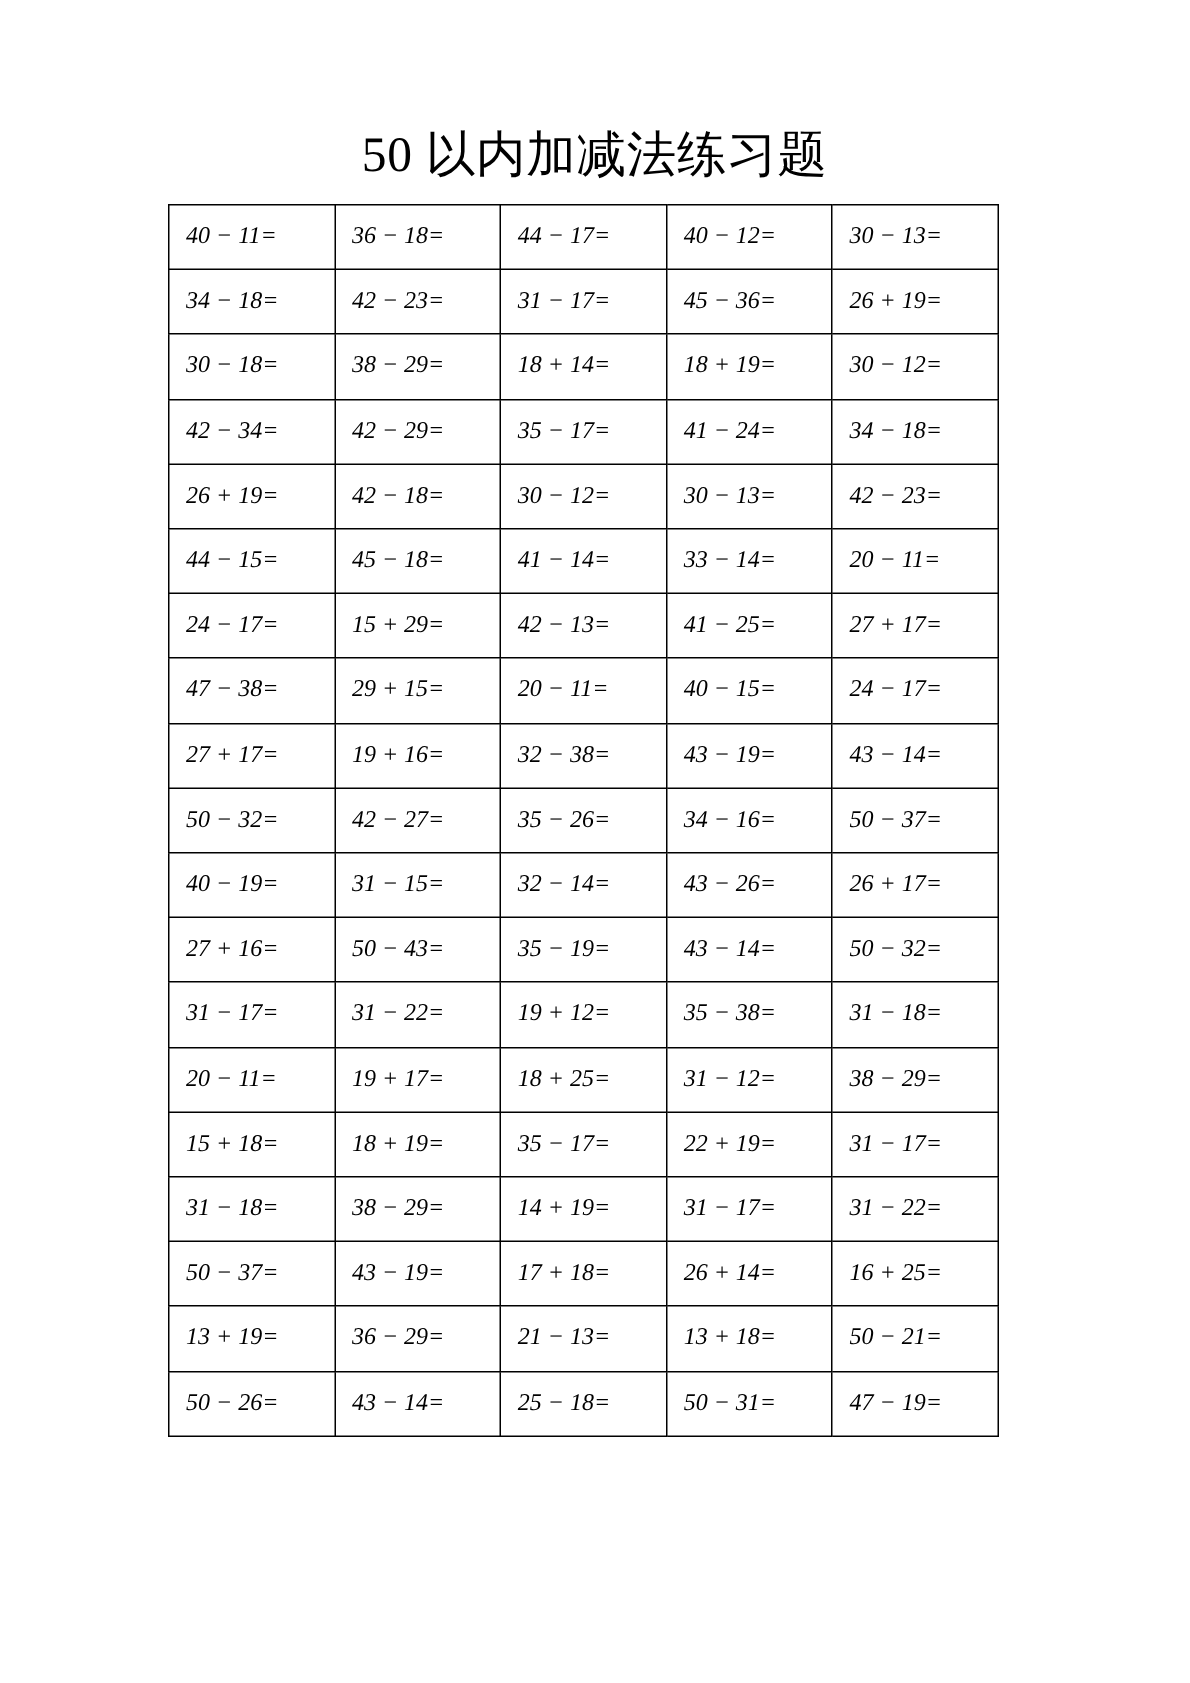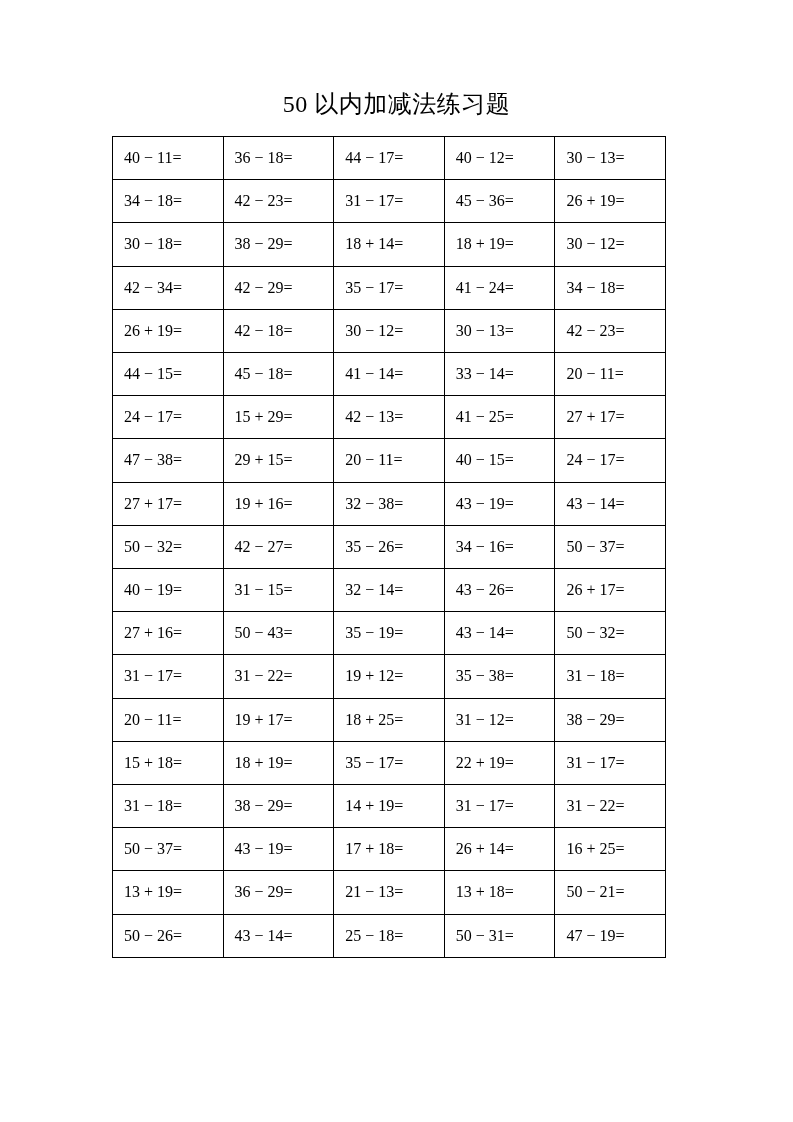--- a/index.html
+++ b/index.html
@@ -25,35 +25,36 @@
     height: 1122px;
     background: #ffffff;
   }
 
   .worksheet-title {
     position: absolute;
     left: 0;
     top: 88px;
     width: 793px;
     text-align: center;
-    font-size: 24px;
+    font-size: 33px;
     line-height: 32px;
     font-weight: 400;
     letter-spacing: 0.5px;
     color: #000000;
     white-space: nowrap;
   }
 
   .problem-table {
     position: absolute;
     left: 112px;
     top: 136px;
     width: 553px;
     border-collapse: collapse;
     table-layout: fixed;
+    font-style: italic;
   }
 
   .problem-table col {
     width: 110.6px;
   }
 
   .problem-table td {
     border: 1px solid #000000;
     height: 42.2px;
     padding: 0 0 0 11px;

